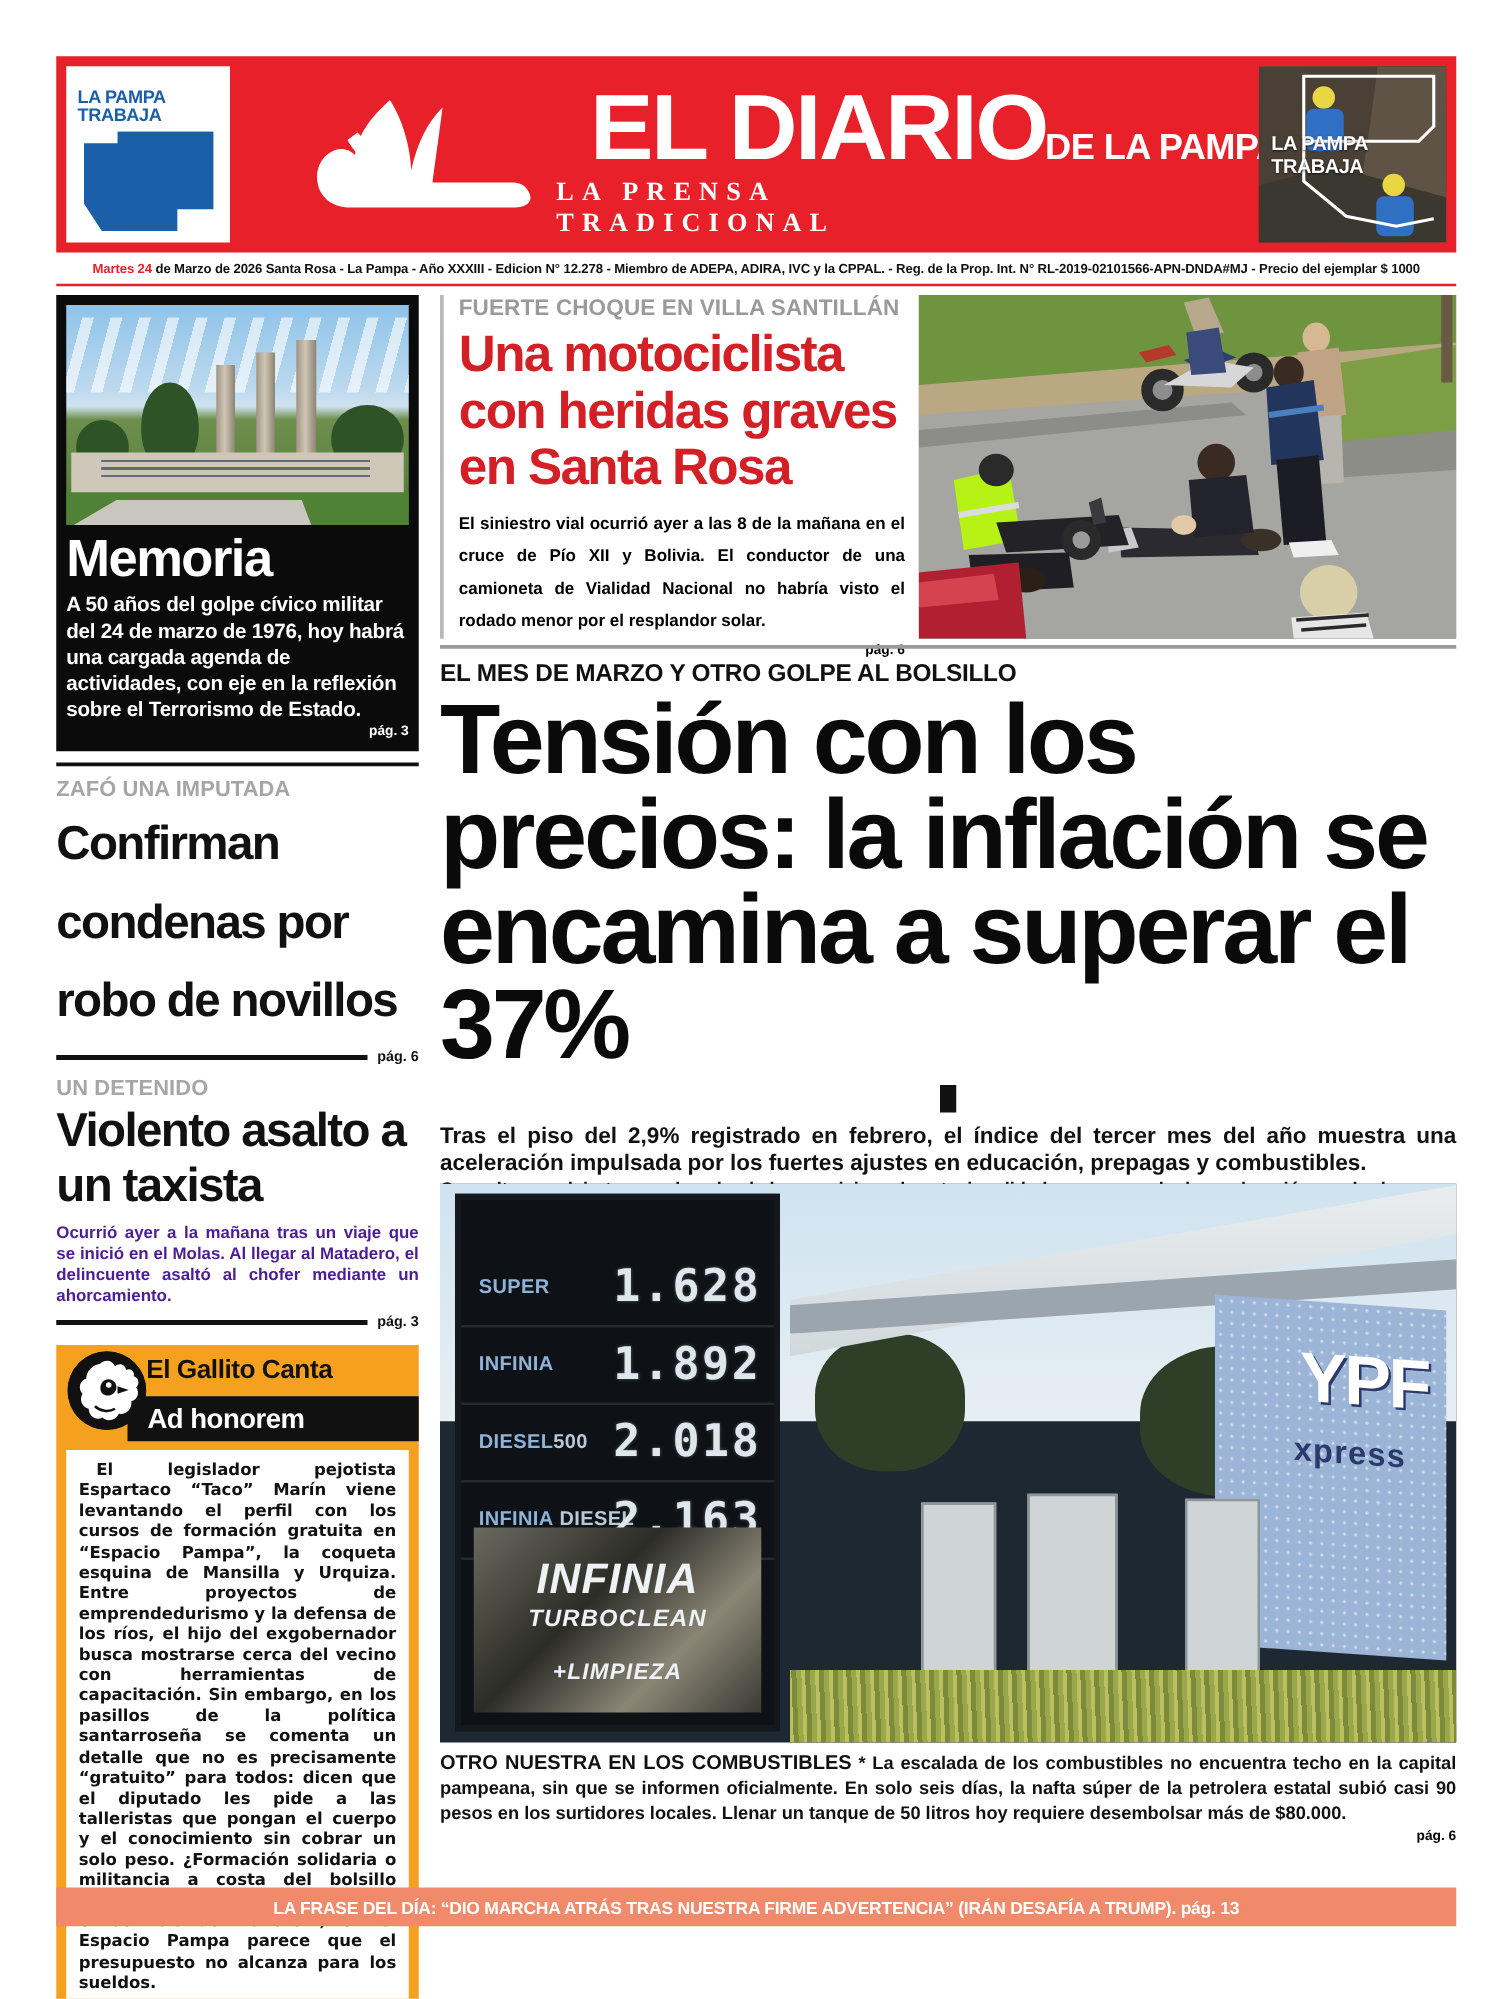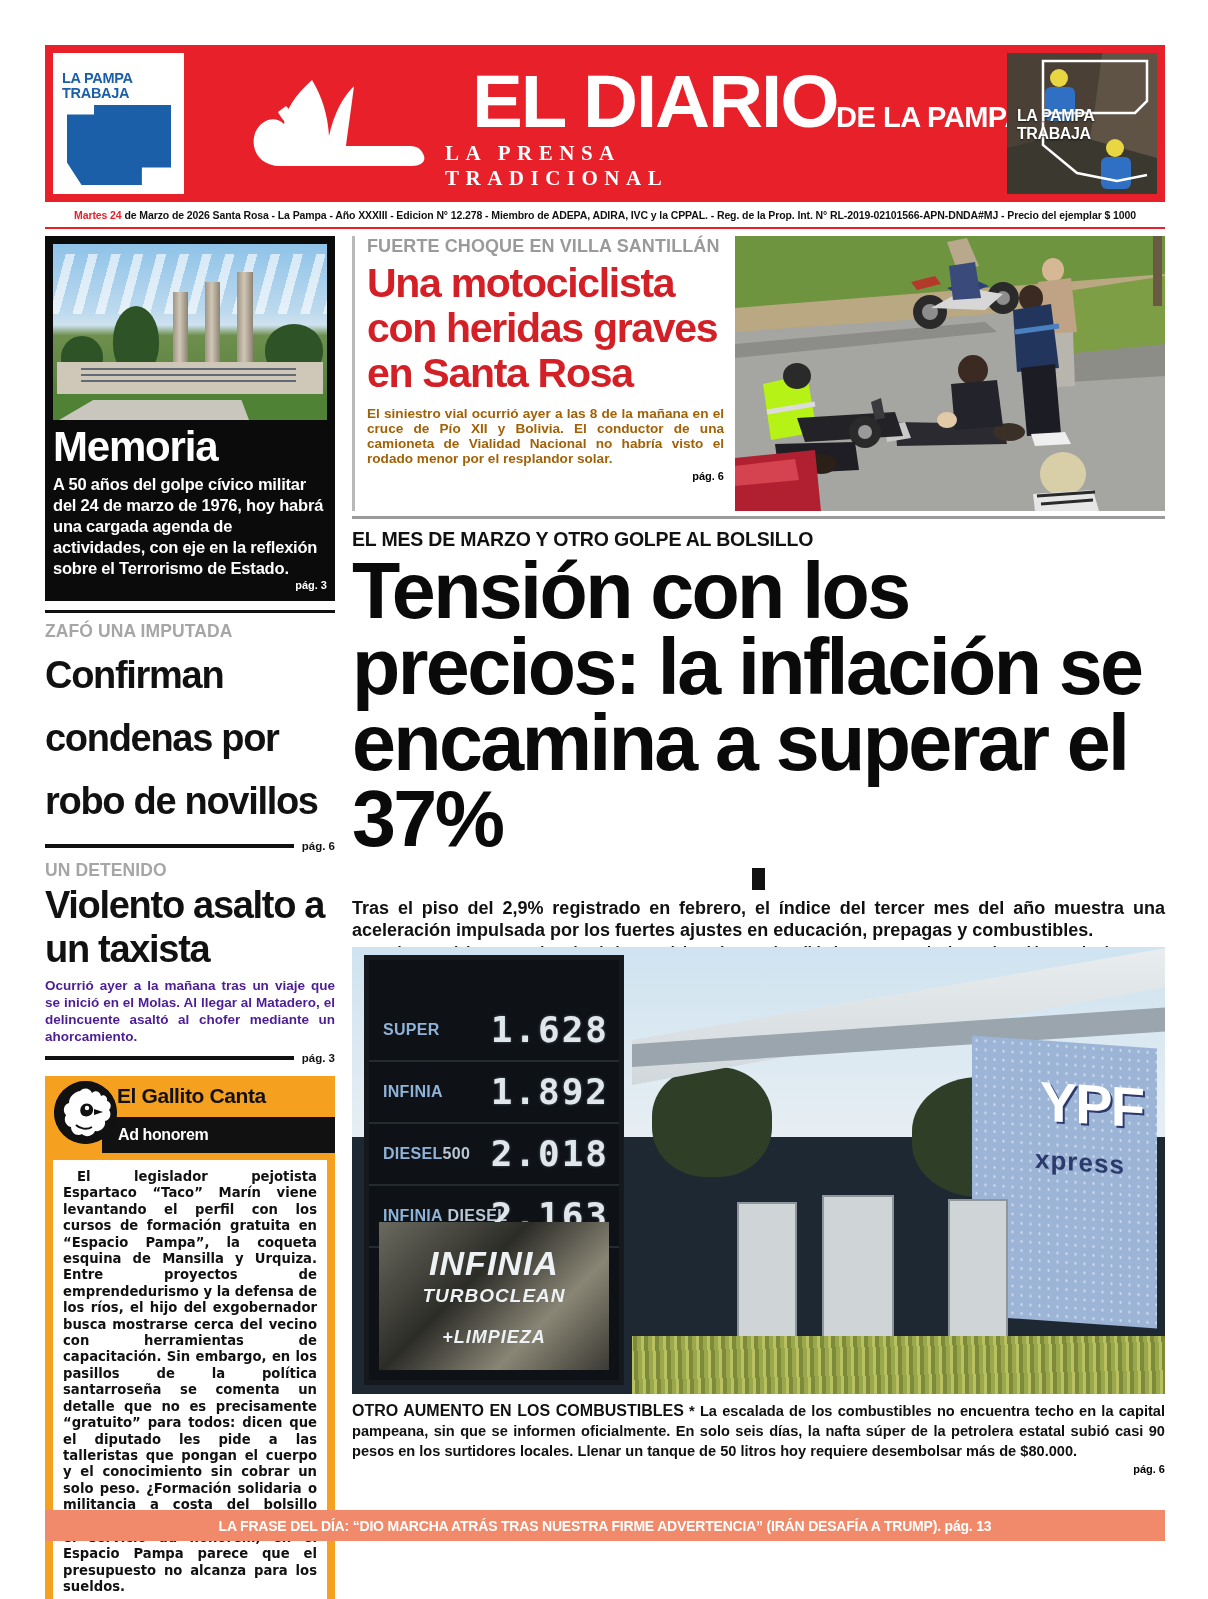--- a/index.html
+++ b/index.html
@@ -122,38 +122,38 @@
     margin-top:12px; background:#f5a11f; padding:0 0 7px 0; position:relative;
     border: 0;
   }
   .gallito-head { height:41px; position:relative; }
   .gallito-title {
     position:absolute; left:72px; top:8px; color:#111; font-weight:700; font-size:21px; letter-spacing:-0.4px;
   }
   .gallito-subbar {
     margin-left:57px; background:#111; height:36px; display:flex; align-items:center;
   }
-  .gallito-sub { color:#fff; font-weight:800; font-size:16px; margin-left:16px; letter-spacing:-0.4px; }
+  .gallito-sub { color:#fff; font-weight:800; font-size:22px; margin-left:16px; letter-spacing:-0.4px; }
   .rooster {
     position:absolute; left:9px; top:5px; width:63px; height:63px; border-radius:50%;
     background:#111; overflow:hidden; z-index:5;
   }
   .gallito-body {
     background:#fff; margin:7px 8px 0 8px; padding:9px 10px 11px 10px;
     font-size:13.2px; line-height:16.4px; font-weight:600; color:#111;
     text-align:justify; font-family:"DejaVu Sans", sans-serif;
   }
   .gallito-body p { text-indent: 14px; }
 
   
   .topright { position:absolute; left:352px; top:236px; width:813px; height:275px; }
   .tr-left { position:absolute; left:0; top:0; width:372px; height:275px; border-left:3px solid #b9b9b9; padding-left:12px;}
   .tr-kicker { color:#9a9a9a; font-weight:800; font-size:18px; letter-spacing:0.1px; }
   .tr-head { color:#d31f26; font-weight:800; font-size:41px; line-height:45px; letter-spacing:-1.3px; margin-top:4px; }
-  .tr-body { color:#a16207; font-weight:700; font-size:13.6px; line-height:15px; margin-top:10px; text-align:justify;}
+  .tr-body { color:#000000; font-weight:700; font-size:13.6px; line-height:26px; margin-top:10px; text-align:justify;}
   .tr-pag { text-align:right; font-size:11px; font-weight:800; margin-top:4px; }
   .tr-photo {
     position:absolute; left:383px; top:0; width:430px; height:275px; overflow:hidden;
     background:#8c8c8c;
   }
 
   .divider-grey { position:absolute; left:352px; top:516px; width:813px; height:3px; background:#9b9b9b; }
 
   .main-art { position:absolute; left:352px; top:528px; width:813px; }
   .ma-kicker { color:#111; font-weight:800; font-size:19.5px; letter-spacing:-0.2px; }
@@ -484,21 +484,21 @@
       </div>
       <div class="board-ad">
         <div class="ad-1">INFINIA</div>
         <div class="ad-2">TURBOCLEAN</div>
         <div class="ad-3">+LIMPIEZA</div>
       </div>
     </div>
   </div>
 
   <div class="cap-wrap">
-    <div class="cap-line"><span class="cap-lead">OTRO AUMENTO EN LOS COMBUSTIBLES</span><span> * La escalada de los combustibles no encuentra techo en la capital pampeana, sin que se informen oficialmente. En solo seis días, la nafta súper de la petrolera estatal subió casi 90 pesos en los surtidores locales. Llenar un tanque de 50 litros hoy requiere desembolsar más de $80.000.</span></div>
+    <div class="cap-line"><span class="cap-lead">OTRO NUESTRA EN LOS COMBUSTIBLES</span><span> * La escalada de los combustibles no encuentra techo en la capital pampeana, sin que se informen oficialmente. En solo seis días, la nafta súper de la petrolera estatal subió casi 90 pesos en los surtidores locales. Llenar un tanque de 50 litros hoy requiere desembolsar más de $80.000.</span></div>
     <div class="cap-pag">pág. 6</div>
   </div>
 
   <div class="footer">
     <div class="footer-txt">LA FRASE DEL DÍA: “DIO MARCHA ATRÁS TRAS NUESTRA FIRME ADVERTENCIA” (IRÁN DESAFÍA A TRUMP). pág. 13</div>
   </div>
 
 </div>
 
 </body></html>

